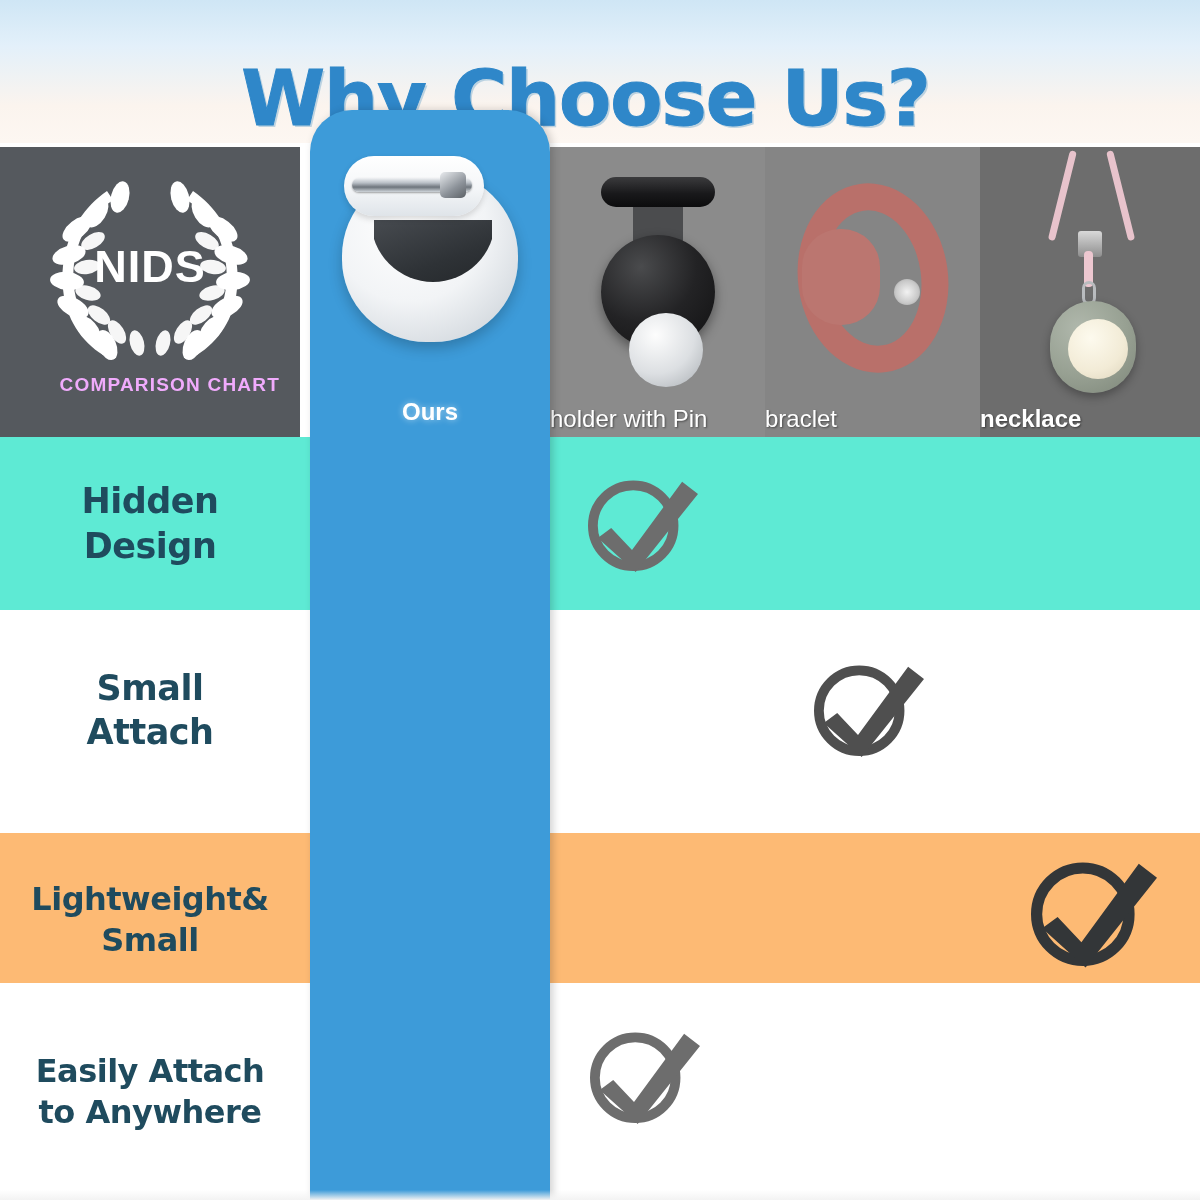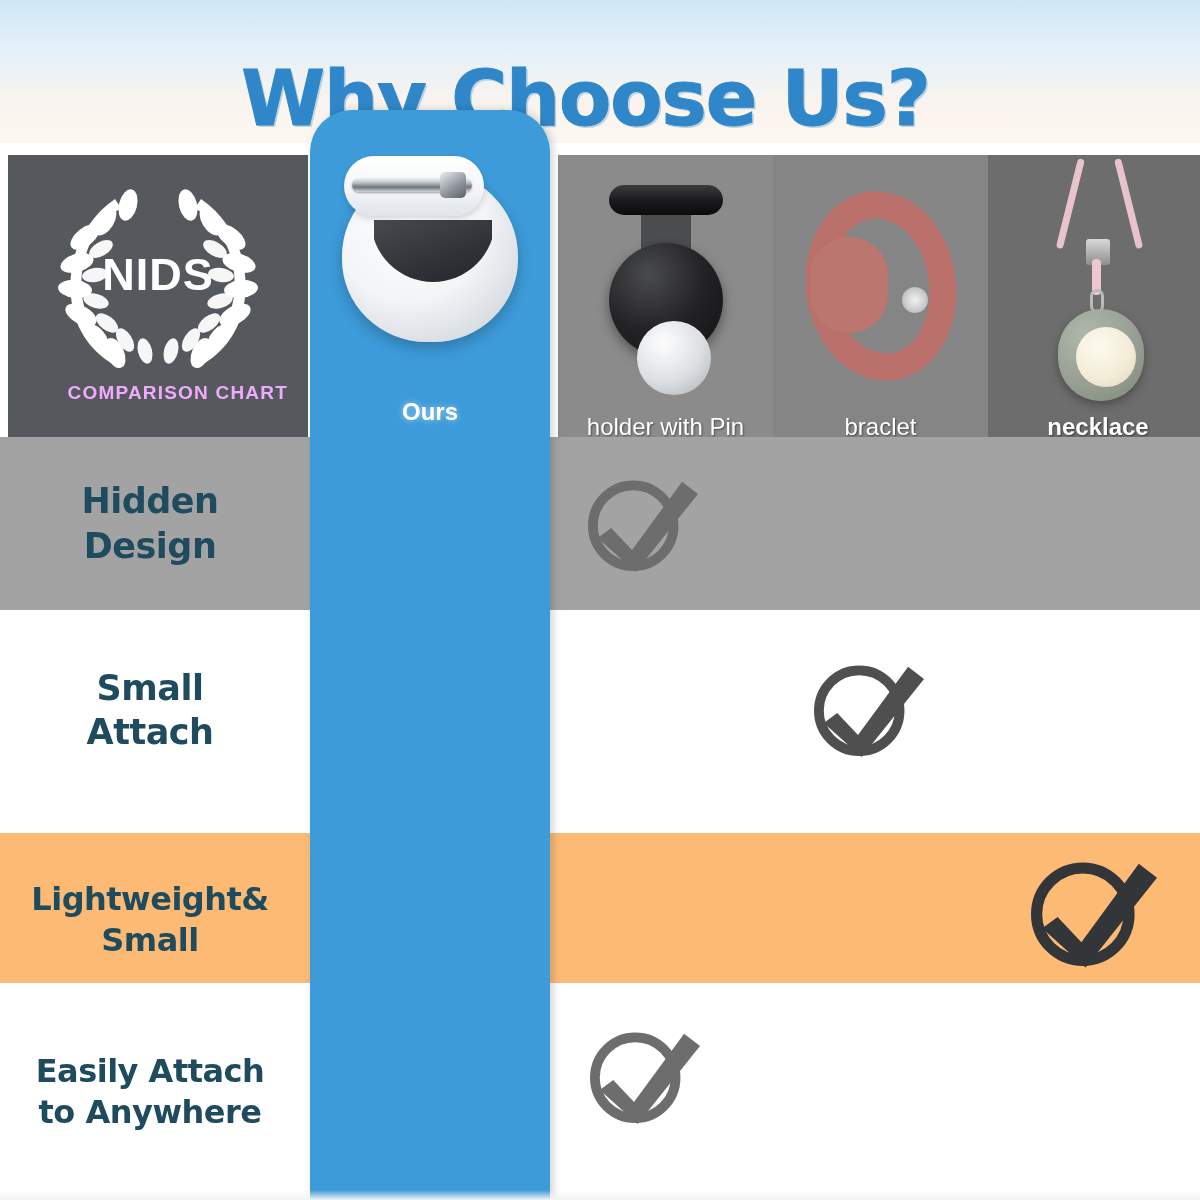--- a/index.html
+++ b/index.html
@@ -28,51 +28,51 @@
     margin-top:42px;
     -webkit-text-stroke:1px #2f87c9;
   }
 
   
   #table{
     position:absolute;left:0;top:143px;width:1200px;height:1057px;
   }
 
   
-  #headband{position:absolute;left:0;top:12px;width:968px;height:294px;margin-left:8px;}
+  #headband{position:absolute;left:0;top:4px;width:968px;height:294px;}
   .hcell{position:absolute;top:0;height:294px;overflow:hidden;}
   #hc-logo{left:0;width:300px;background:#55595e;}
   #hc-pin{left:550px;width:215px;background:#8b8b8b;}
   #hc-bra{left:765px;width:215px;background:#858585;}
   #hc-neck{left:980px;width:220px;background:#6d6d6d;font-weight:bold;}
 
   .hlabel{
     position:absolute;bottom:8px;left:0;width:100%;
-    text-align:center;color:#ffffff;font-size:24px;
+    text-align:left;color:#ffffff;font-size:24px;
     font-family:"Liberation Sans", sans-serif;
     text-shadow:1px 1px 2px rgba(0,0,0,.45);
   }
 
   
   #logo-wrap{position:absolute;left:50%;top:22px;transform:translateX(-50%);width:260px;height:250px;}
   #wreath{position:absolute;left:25px;top:0;width:210px;height:200px;}
   #nids{
     position:absolute;left:0;top:72px;width:260px;text-align:center;
     color:#fff;font-weight:bold;font-size:45px;letter-spacing:1px;
     font-family:"Liberation Sans", sans-serif;
   }
   #compchart{
     position:absolute;left:0;top:205px;width:260px;text-align:right;
     color:#f0abfc;font-weight:bold;font-size:19px;letter-spacing:1.2px;
     font-family:"Liberation Sans", sans-serif;
   }
 
   
   .row{position:absolute;left:0;width:1200px;}
-  #row0{top:294px;height:173px;background:#a3a3a3;}
+  #row0{top:294px;height:173px;background:#5eead4;}
   #row1{top:467px;height:200px;background:#ffffff;}
   #row2{top:690px;height:173px;background:#fdba74;}
   #row3{top:840px;height:217px;background:#ffffff;}
 
   .rowlabel{
     position:absolute;left:0;top:0;width:300px;height:100%;
     display:flex;align-items:center;justify-content:center;
     text-align:center;
     color:#1f4b5e;
     font-family:"DejaVu Sans", sans-serif;

